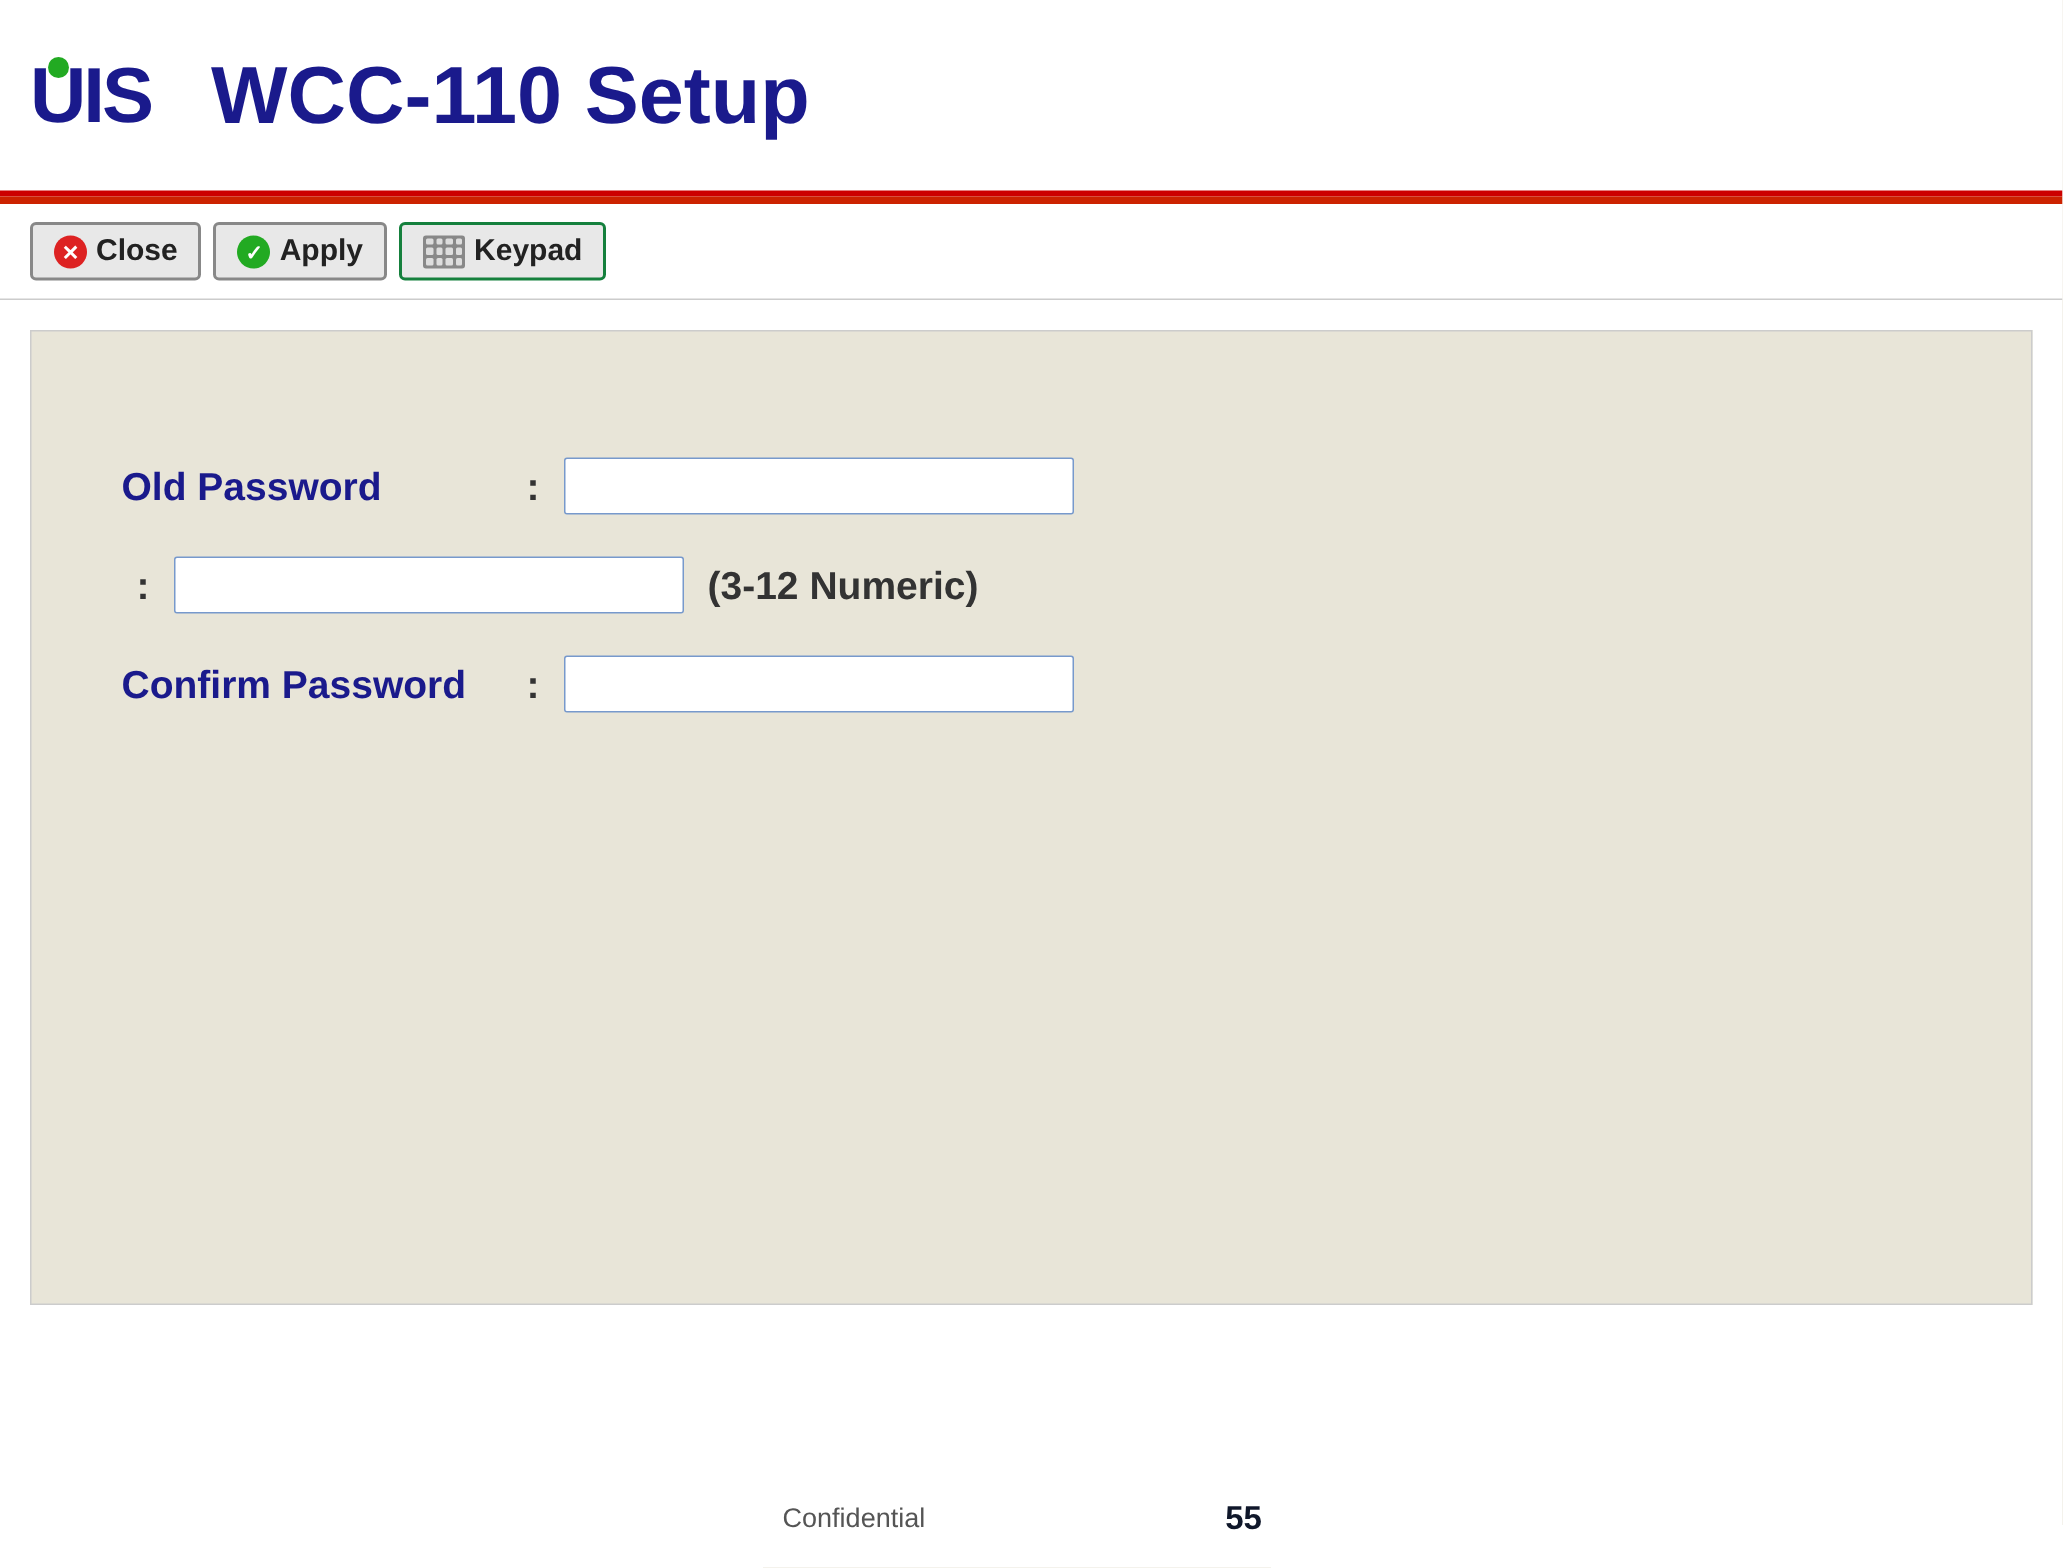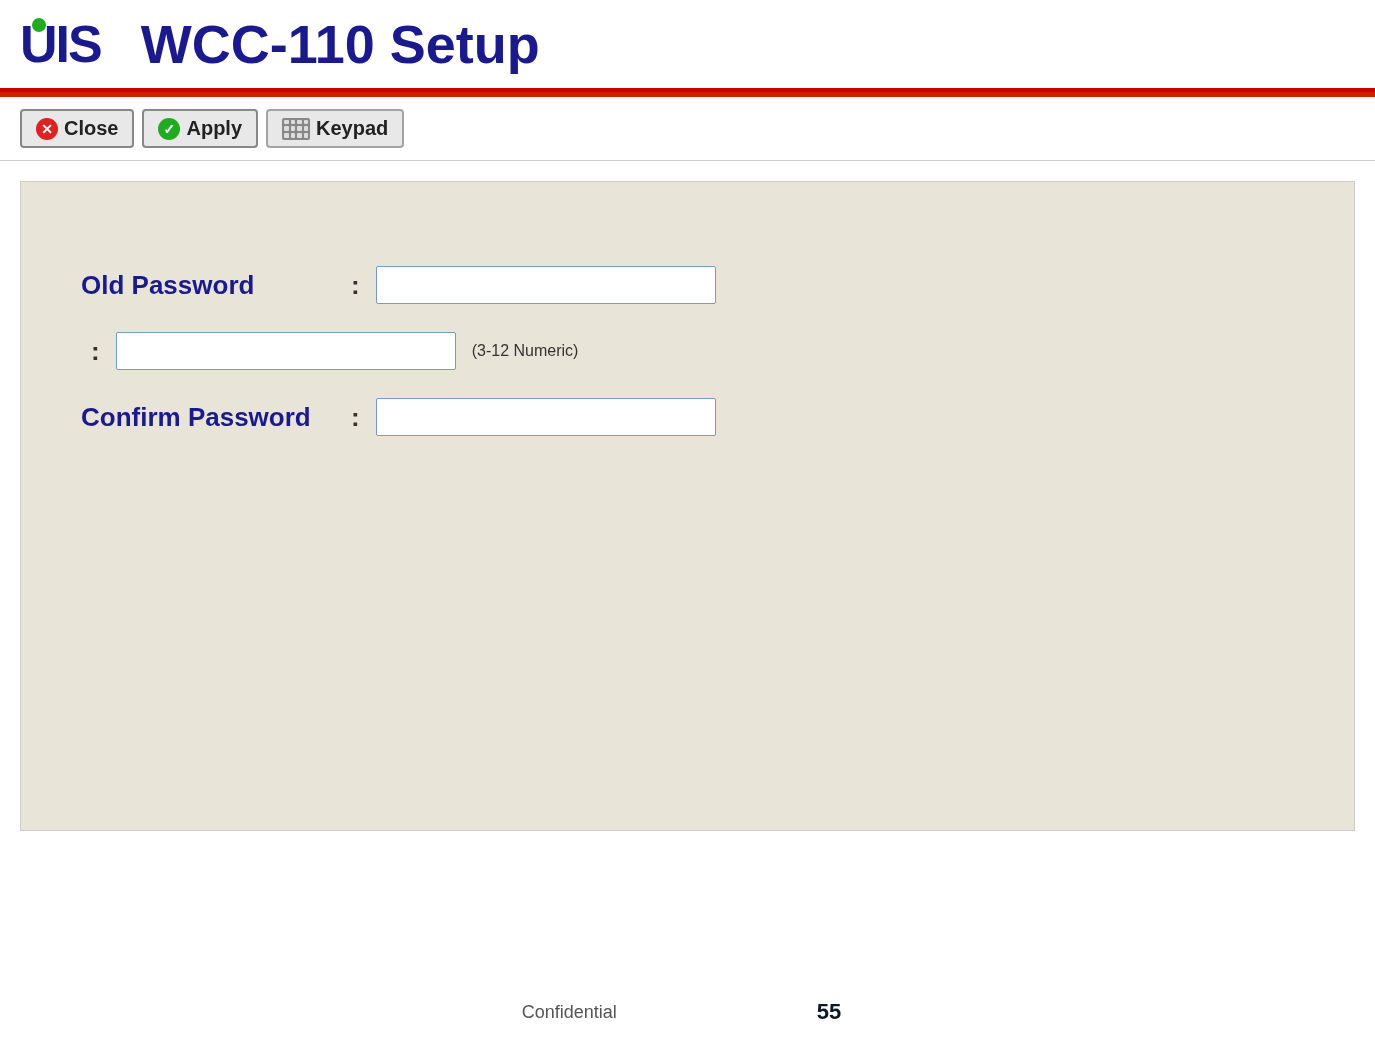--- a/index.html
+++ b/index.html
@@ -13,21 +13,21 @@
       overflow: hidden;
     }
 
     
     .header {
       display: flex;
       align-items: center;
       padding: 10px 20px;
       border-bottom: 4px solid #cc0000;
       background: #ffffff;
-      height: 92px;
+      height: 131px;
     }
 
     .logo-area {
       display: flex;
       align-items: center;
       margin-right: 40px;
     }
 
     .logo-uis {
       font-size: 52px;
@@ -120,21 +120,21 @@
       font-size: 14px;
       font-weight: bold;
     }
 
     .btn-keypad {
       display: flex;
       align-items: center;
       gap: 6px;
       padding: 6px 14px;
       background: #e8e8e8;
-      border: 2px solid #a3a3a3;
+      border: 2px solid #15803d;
       border-radius: 4px;
       cursor: pointer;
       font-size: 20px;
       font-weight: bold;
       color: #222;
     }
 
     .keypad-icon {
       width: 28px;
       height: 22px;
@@ -191,22 +191,22 @@
       width: 340px;
       height: 38px;
       background: #ffffff;
       border: 1.5px solid #7799cc;
       border-radius: 2px;
       padding: 4px 8px;
       font-size: 16px;
     }
 
     .form-hint {
-      font-size: 16px;
-      font-weight: normal;
+      font-size: 26px;
+      font-weight: bold;
       color: #333;
       margin-left: 16px;
     }
 
     
     .footer {
       position: absolute;
       bottom: 20px;
       left: 0;
       right: 12px;

